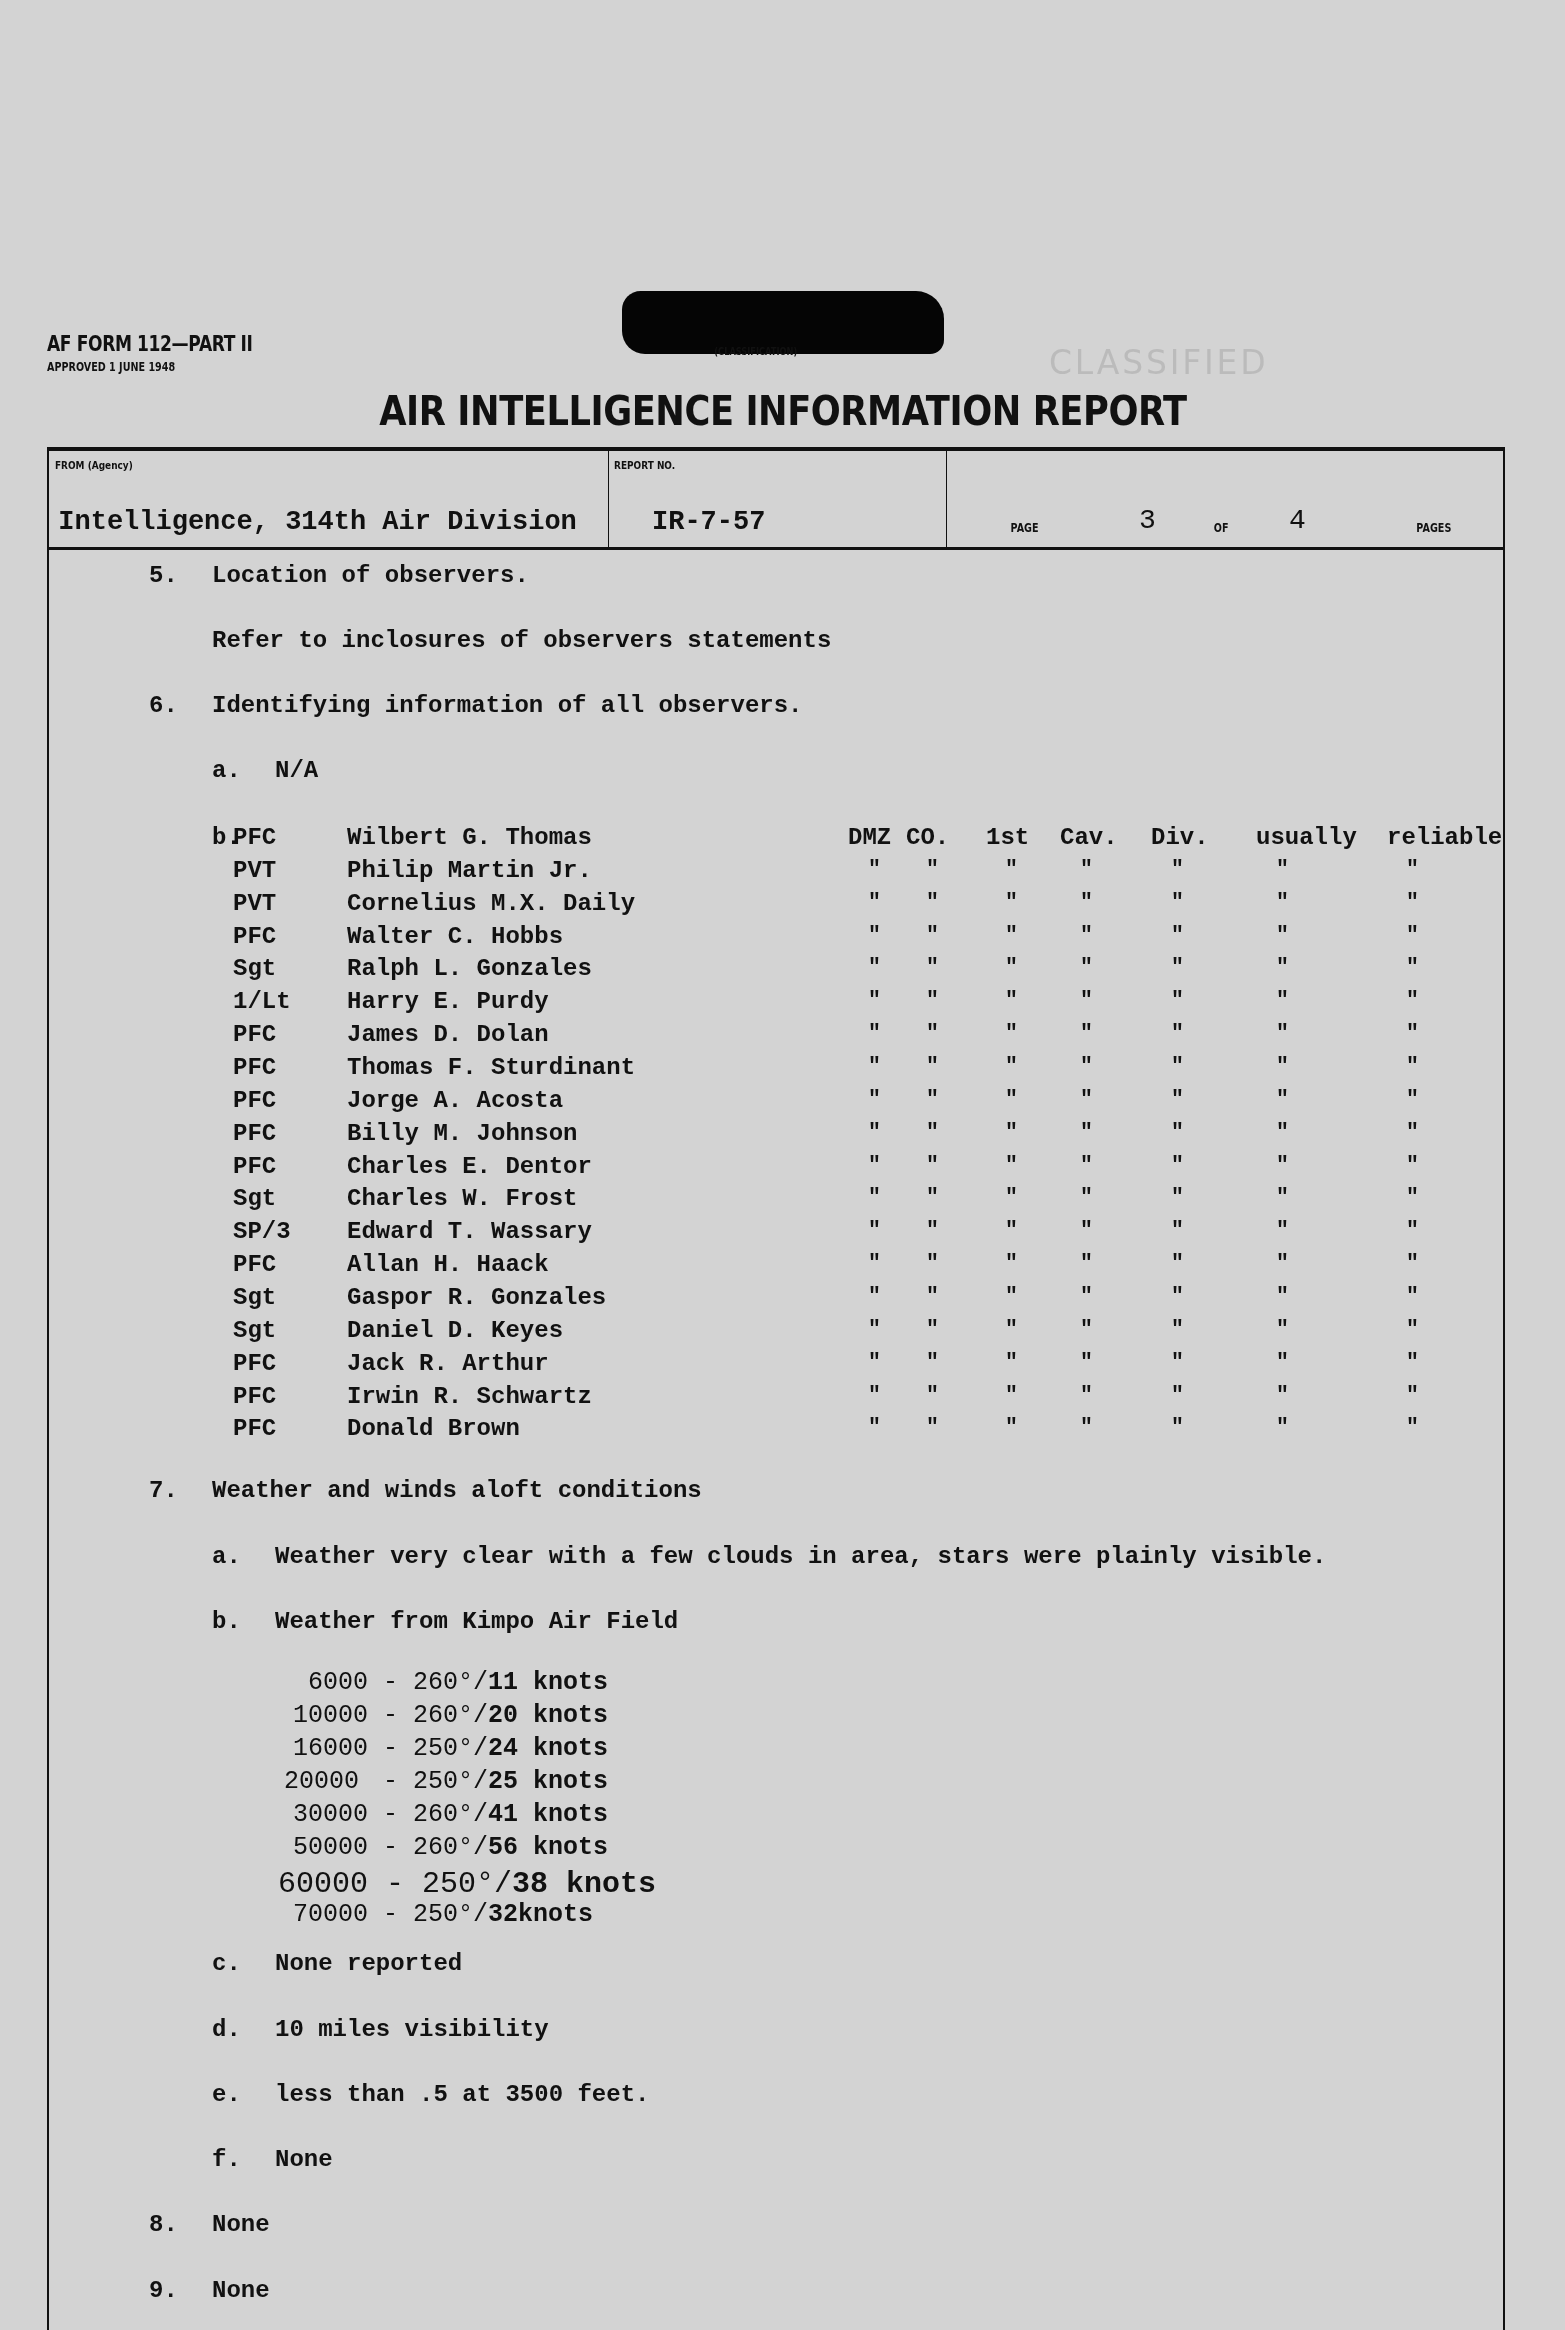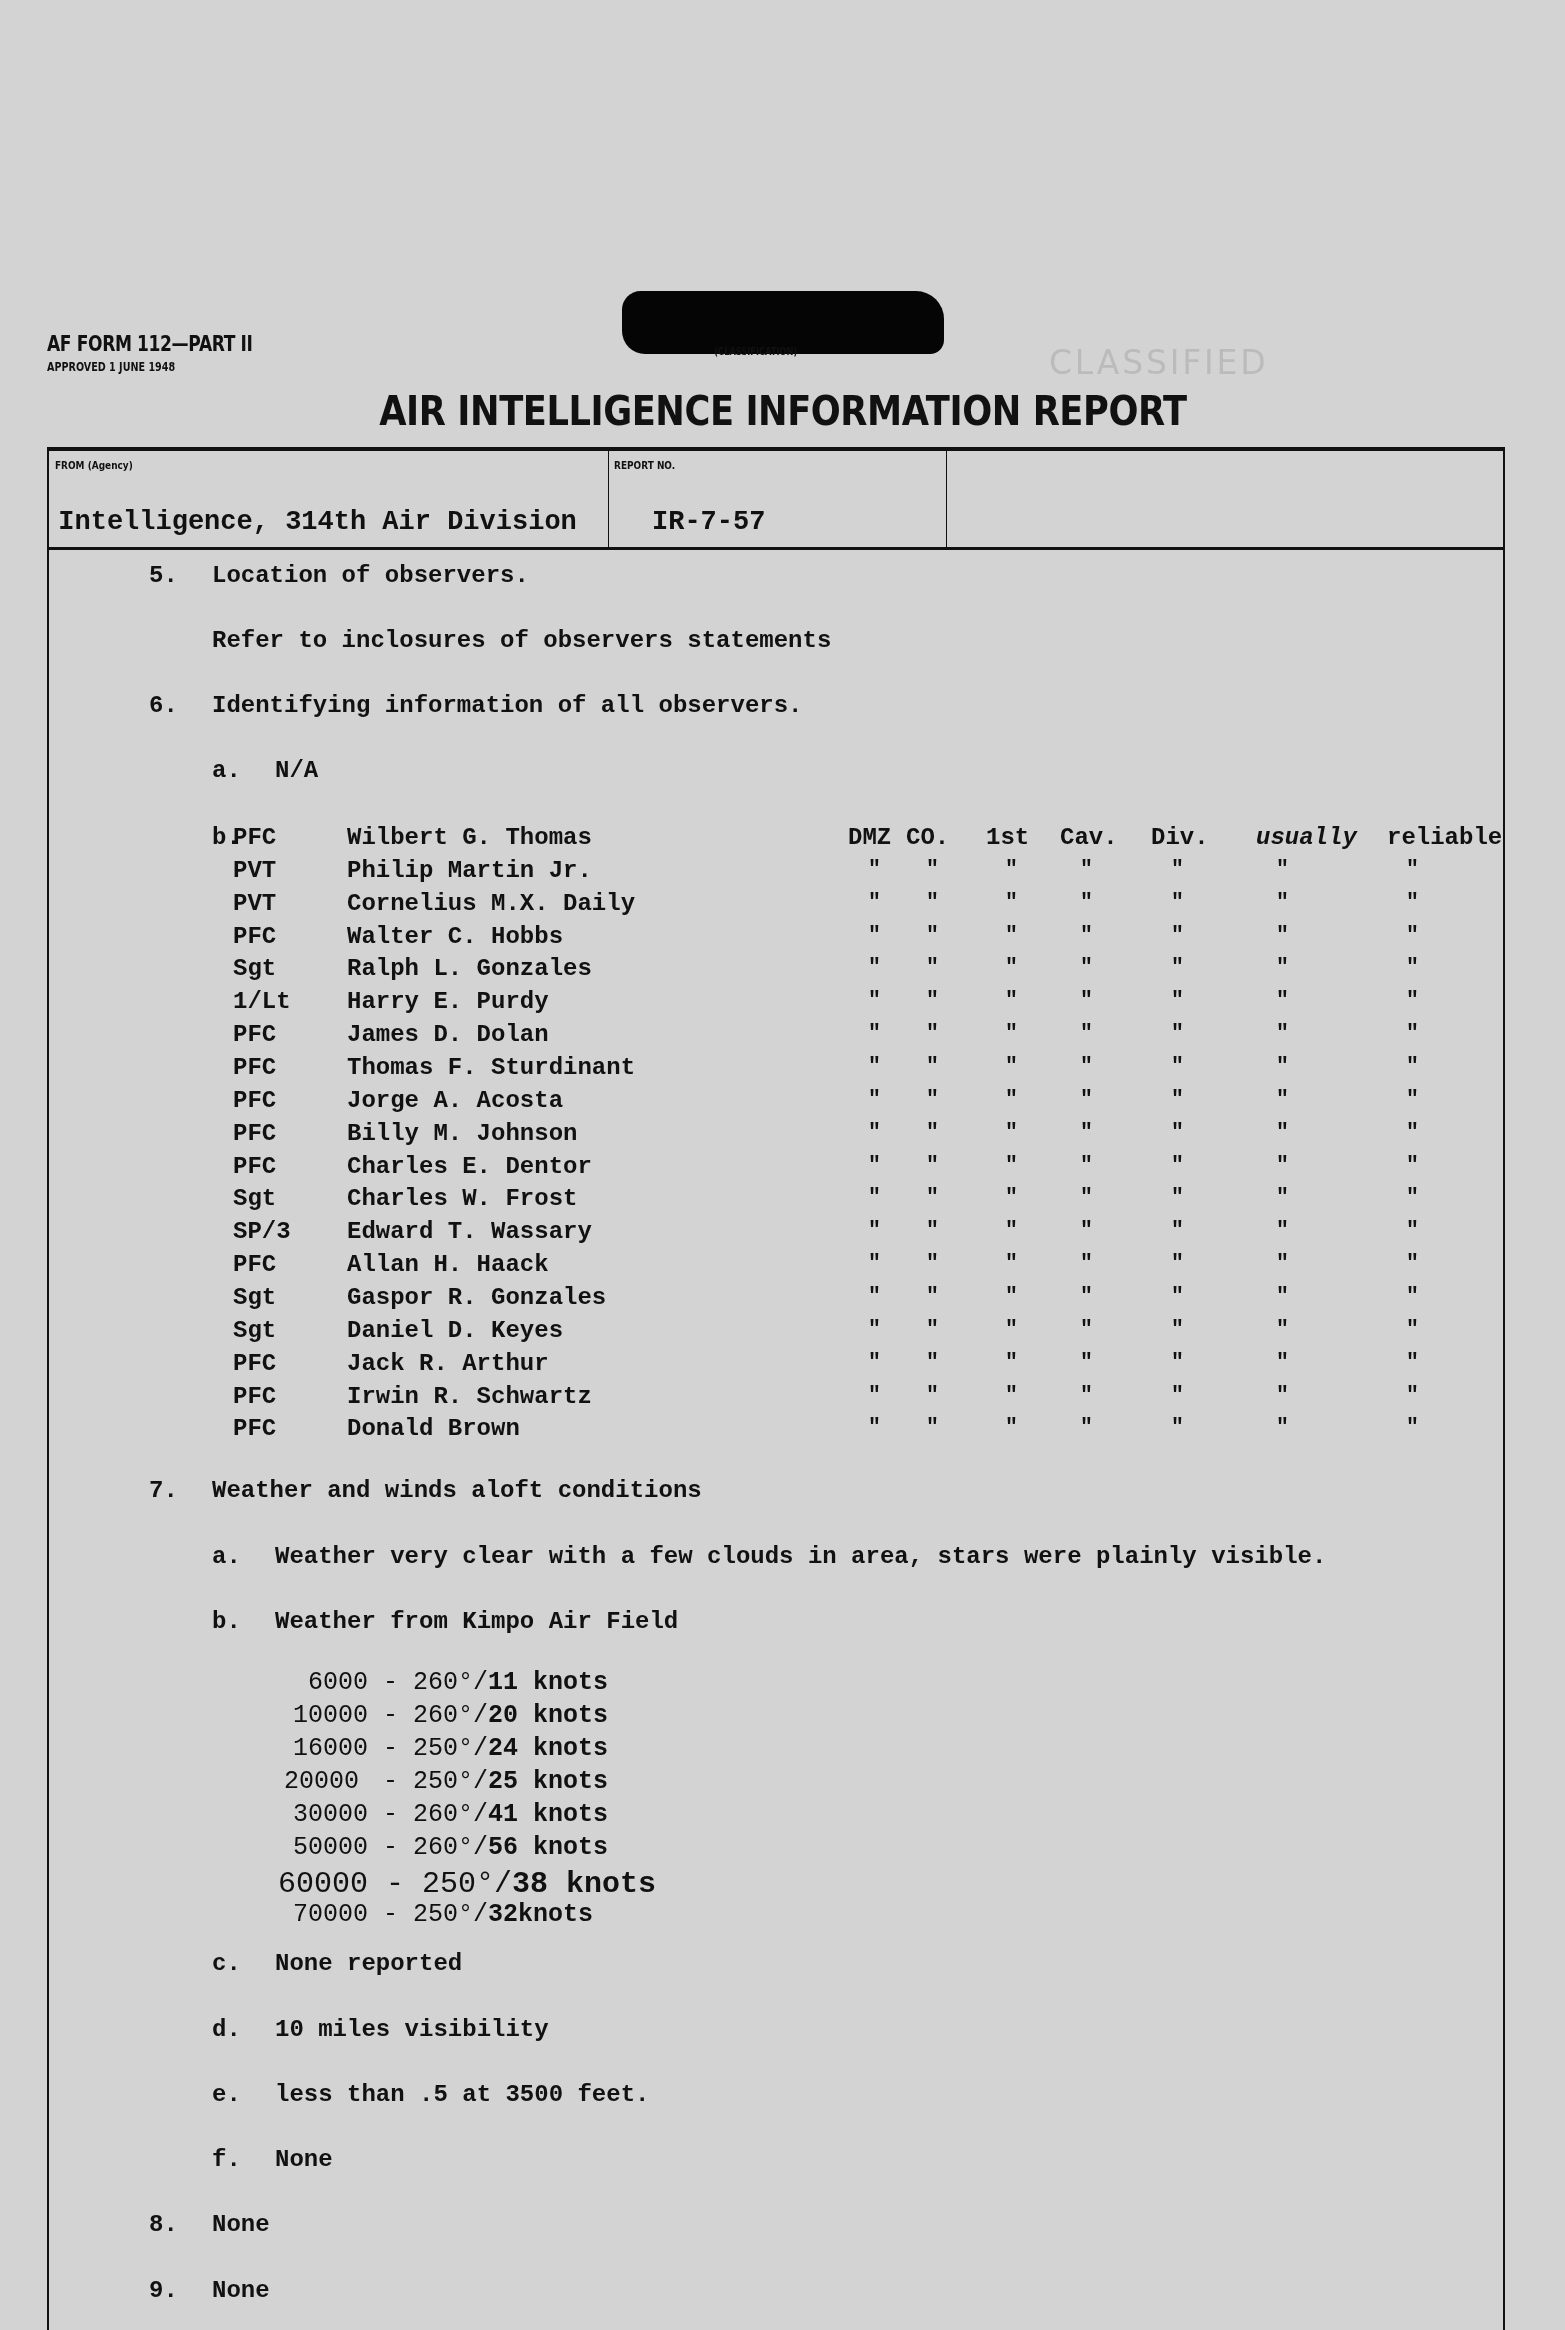--- a/index.html
+++ b/index.html
@@ -48,40 +48,47 @@
 <div class="abs box">
   <div class="hdr-row">
     <div class="hdr-cell c1">
       <span class="hdr-lbl sans">FROM (Agency)</span>
       <span class="hdr-val">Intelligence, 314th Air Division</span>
     </div>
     <div class="hdr-cell c2">
       <span class="hdr-lbl sans">REPORT NO.</span>
       <span class="hdr-val" style="left:44px;">IR-7-57</span>
     </div>
+    <div class="hdr-cell c3">
+      <span class="pg-lbl sans" style="left:61px;">PAGE</span>
+      <span class="pg-val" style="left:193px;">3</span>
+      <span class="pg-lbl sans" style="left:266px;">OF</span>
+      <span class="pg-val" style="left:343px;">4</span>
+      <span class="pg-lbl sans" style="left:466px;">PAGES</span>
+    </div>
   </div>
 </div>
 
 <div class="abs typed" style="left:149px; top:562px;">5.</div>
 <div class="abs typed" style="left:212px; top:562px;">Location of observers.</div>
 <div class="abs typed" style="left:212px; top:627px;">Refer to inclosures of observers statements</div>
 
 <div class="abs typed" style="left:149px; top:692px;">6.</div>
 <div class="abs typed" style="left:212px; top:692px;">Identifying information of all observers.</div>
 <div class="abs typed" style="left:212px; top:757px;">a.</div>
 <div class="abs typed" style="left:275px; top:757px;">N/A</div>
 
 <div class="abs typed" style="left:212px; top:824px;">b.</div>
 <div id="unit-header" class="abs typed" style="left:0; top:824px;">
     <span class="abs" style="left: 848px; top: 0px;">DMZ</span>
     <span class="abs" style="left: 906px; top: 0px;">CO.</span>
     <span class="abs" style="left: 986px; top: 0px;">1st</span>
     <span class="abs" style="left: 1060px; top: 0px;">Cav.</span>
     <span class="abs" style="left: 1151px; top: 0px;">Div.</span>
-    <span class="abs" style="left: 1256px; top: 0px; font-style: italic;">usually</span>
+    <span class="abs" style="left: 1256px; top: 0px;">usually</span>
     <span class="abs" style="left: 1387px; top: 0px;">reliable</span>
   </div>
 <div id="observer-list" class="abs" style="left:0; top:824px;">
     <div class="obs-row typed" style="top: 0px;">
       <span class="obs-rank">PFC</span>
       <span class="obs-name">Wilbert G. Thomas</span>
     </div>
     <div class="obs-row typed" style="top: 33px;">
       <span class="obs-rank">PVT</span>
       <span class="obs-name">Philip Martin Jr.</span>

